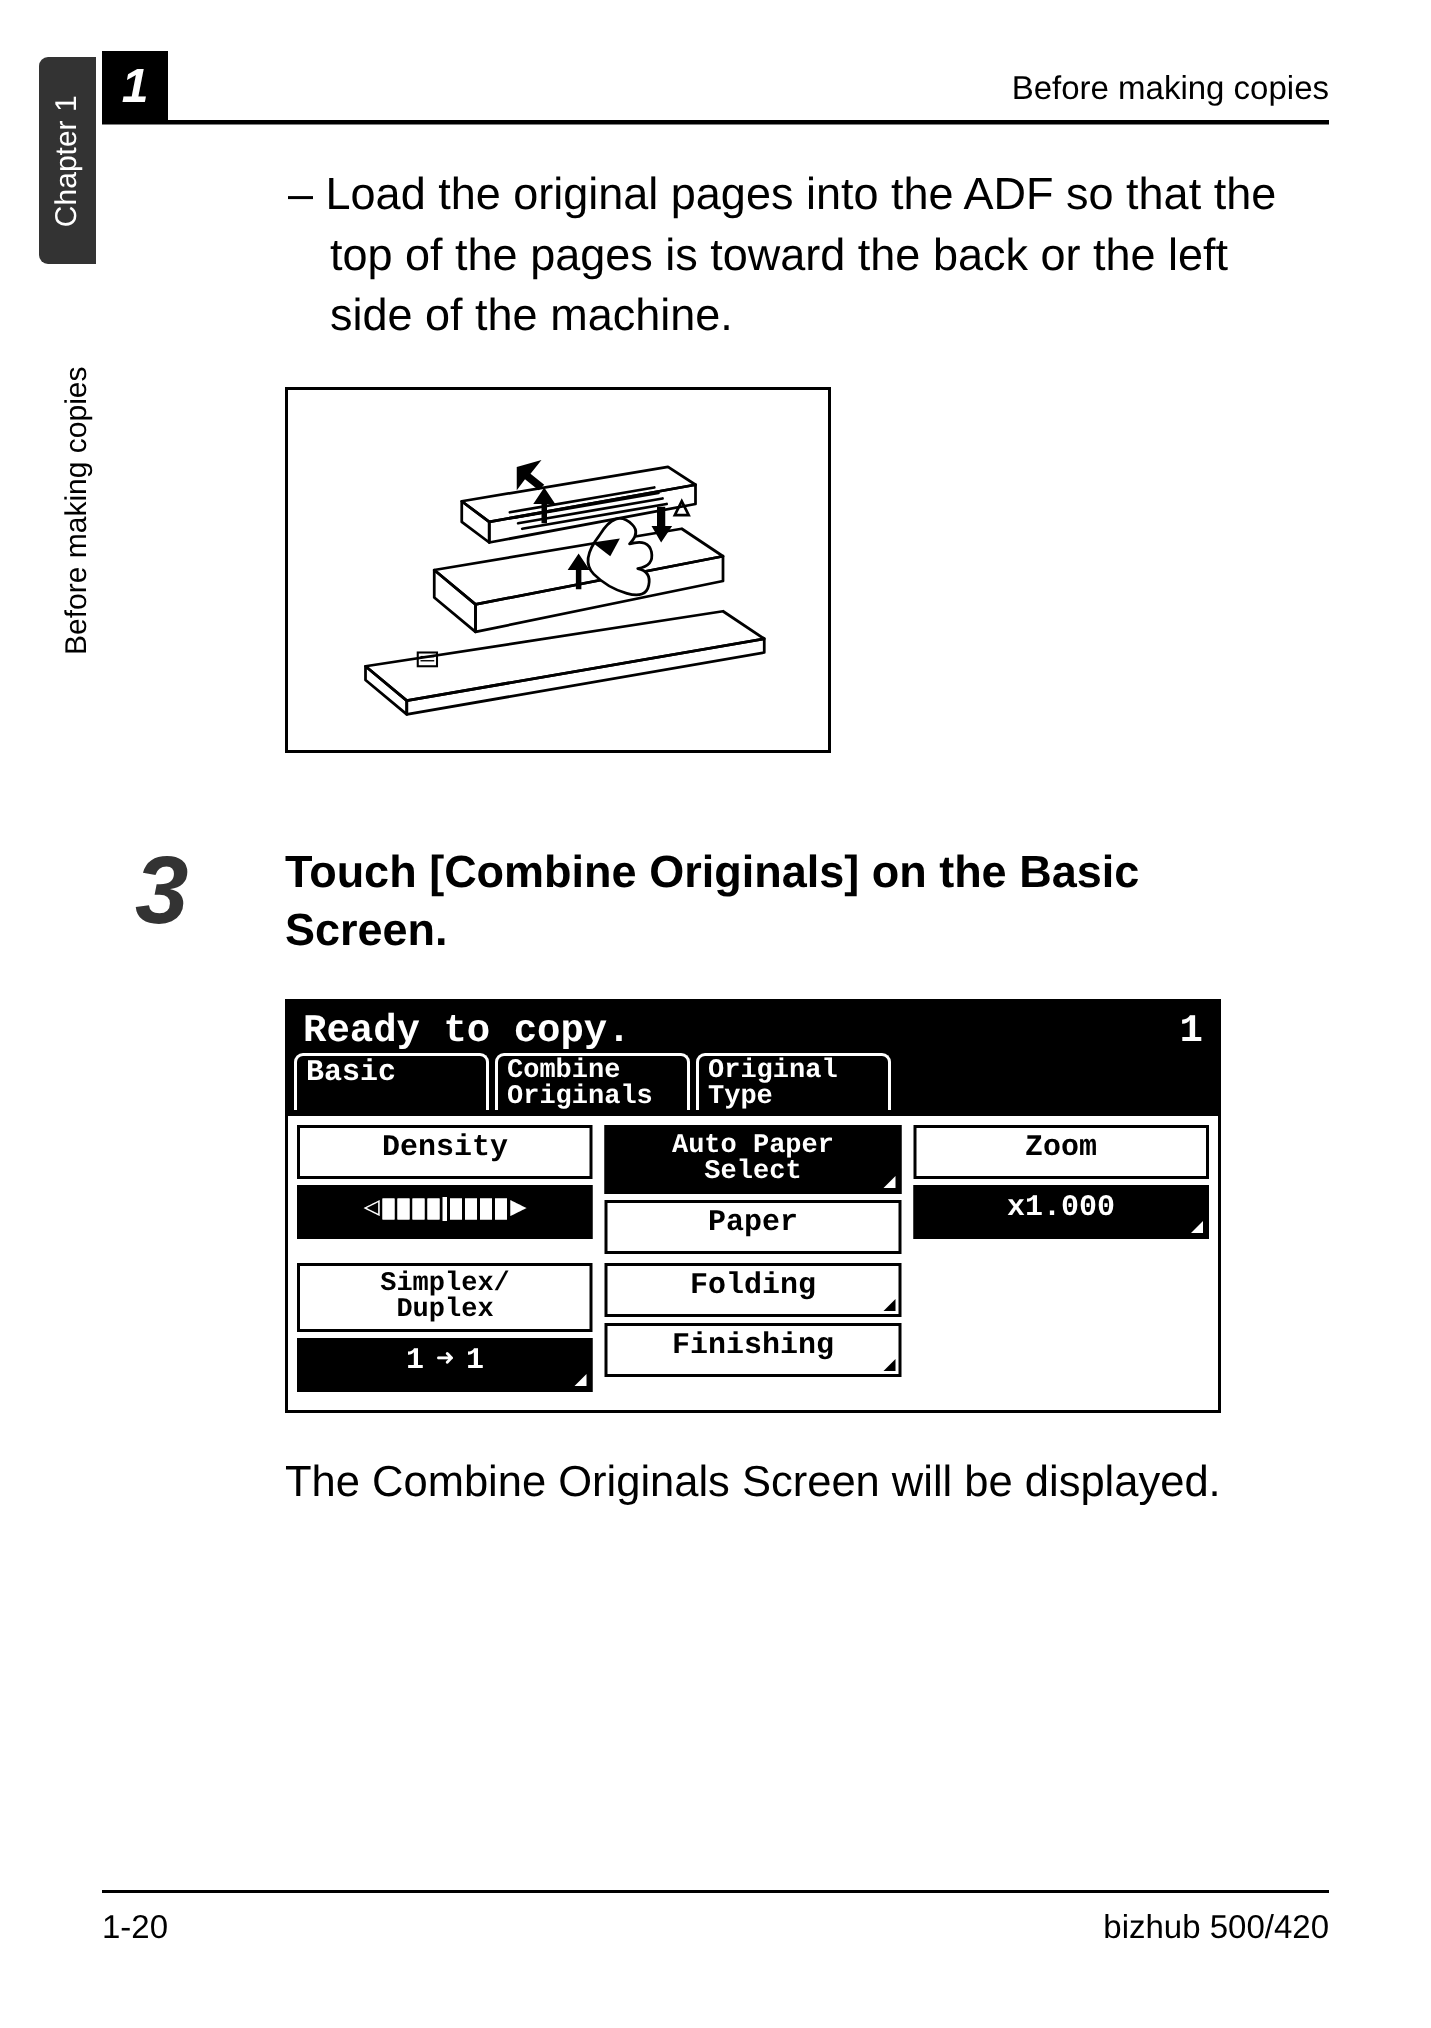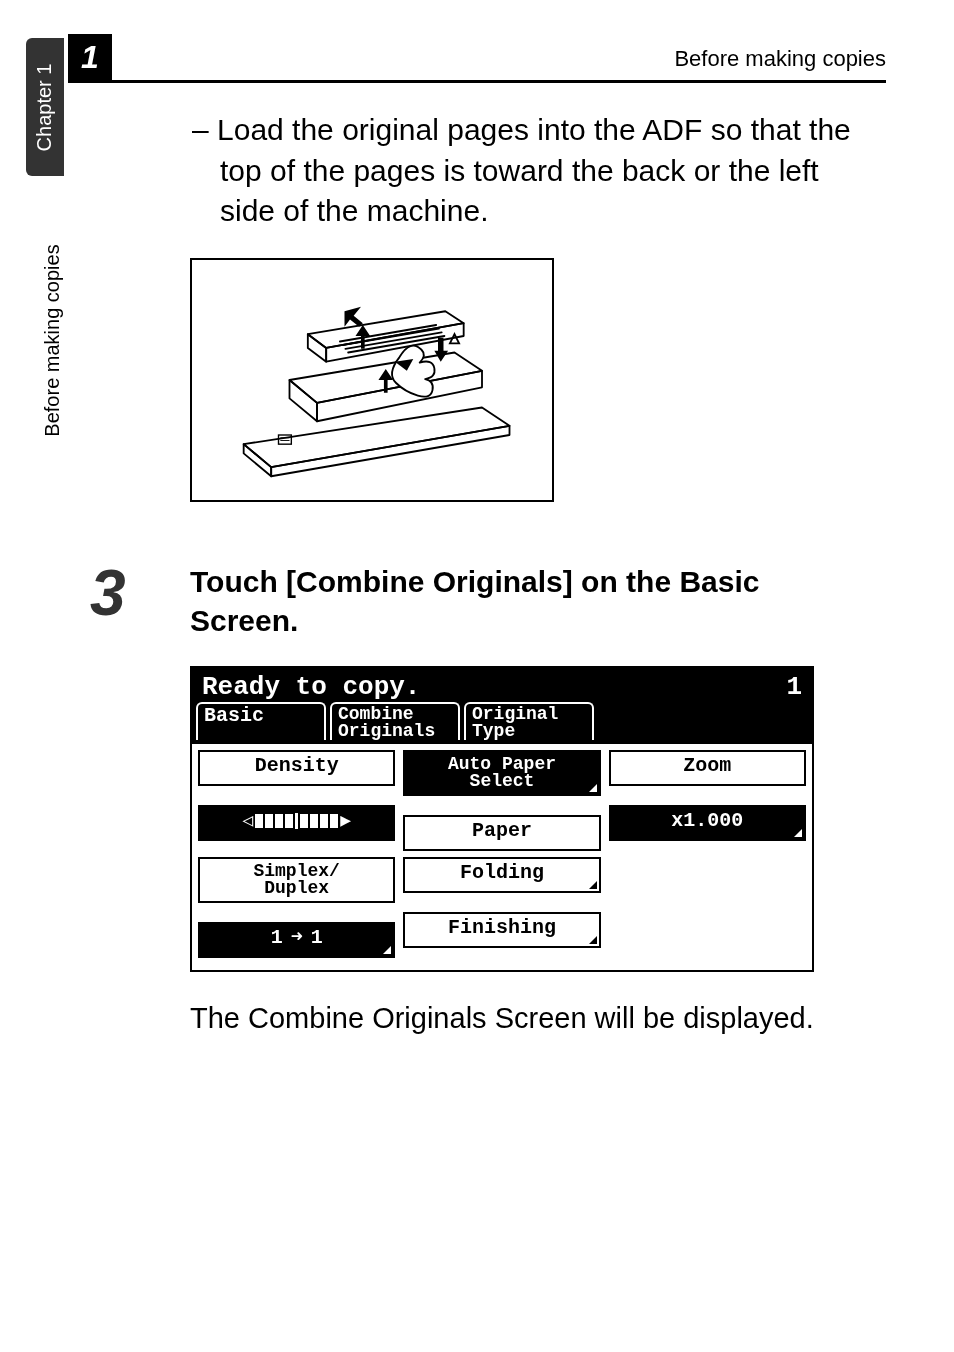--- a/index.html
+++ b/index.html
@@ -178,21 +178,21 @@
   }
   .lcd-row {
     display: flex;
     gap: 8px;
     margin-bottom: 6px;
   }
   .lcd-cell {
     flex: 1;
     display: flex;
     flex-direction: column;
-    gap: 19px;
+    gap: 4px;
   }
   .lcd-btn {
     border: 2px solid #000;
     text-align: center;
     font-size: 20px;
     font-weight: bold;
     padding: 4px 4px;
     background: #fff;
     line-height: 1.0;
     position: relative;
@@ -391,14 +391,18 @@
             </div>
             <div class="lcd-cell"></div>
           </div>
         </div>
       </div>
 
       <div class="after-text" style="margin-left:100px;">The Combine Originals Screen will be displayed.</div>
     </div>
   </div>
 
+  <div class="footer">
+    <span>1-20</span>
+    <span>bizhub 500/420</span>
+  </div>
 
 </div>
 
 </body></html>

